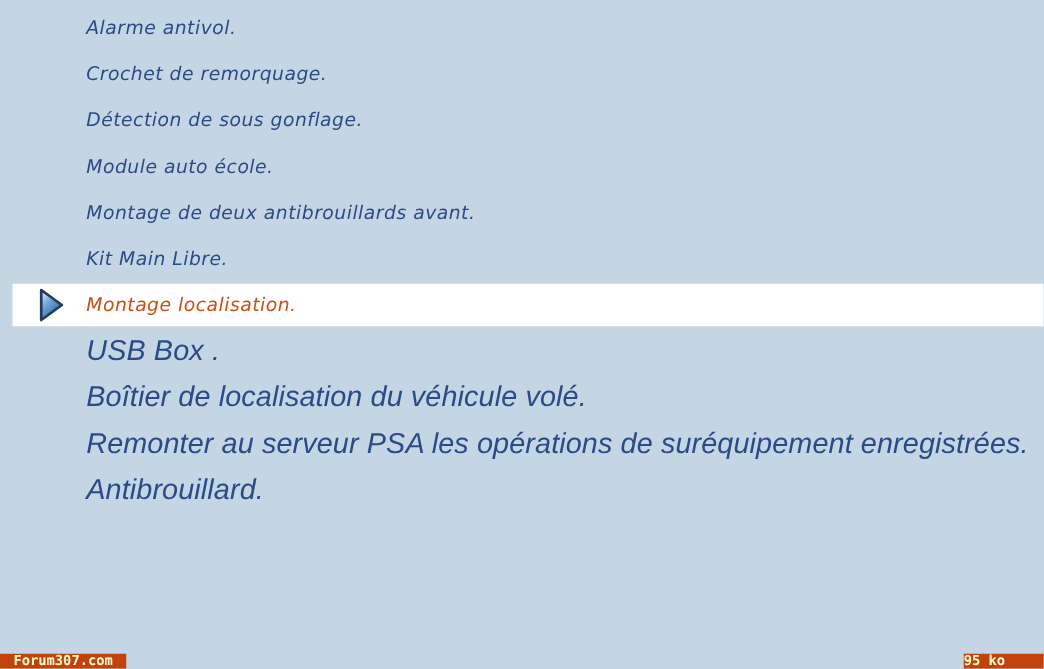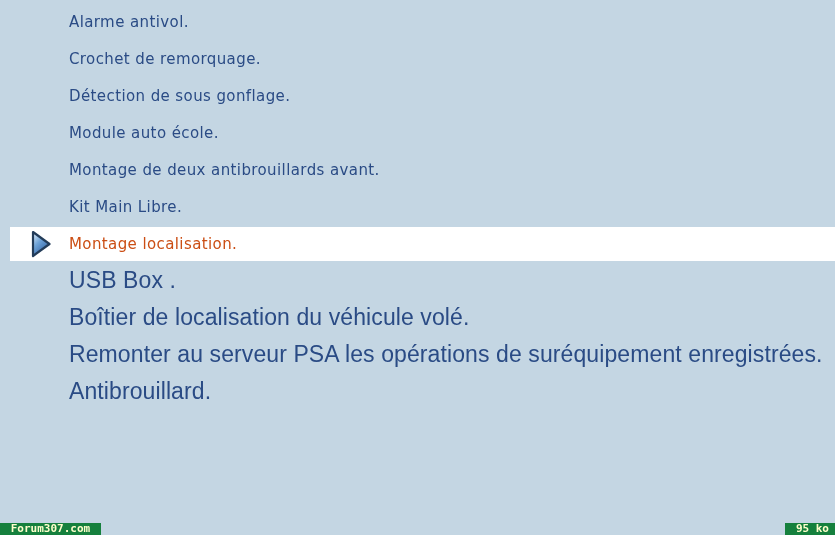--- a/index.html
+++ b/index.html
@@ -9,20 +9,21 @@
     background: #c4d6e3;
     overflow: hidden;
     position: relative;
     font-family: "DejaVu Sans", sans-serif;
   }
   #menu {
     position: absolute;
     top: 3px;
     left: 0;
     right: 0;
+    font-style: italic;
   }
   .menu-item {
     position: relative;
     height: 37px;
     display: flex;
     align-items: center;
     cursor: pointer;
   }
   .menu-item .hl {
     display: none;
@@ -66,37 +67,36 @@
     font-size: 23px;
     letter-spacing: 0.1px;
   }
   .menu-item.selected .label {
     color: #cb4e14;
   }
   .footer-bar {
     position: absolute;
     bottom: 0;
     height: 12px;
-    background: #15803d;
+    background: #c2410c;
     color: #ffffcc;
     font-family: "DejaVu Sans Mono", monospace;
     font-size: 11px;
     font-weight: bold;
     line-height: 12px;
     z-index: 2;
   }
   .footer-bar.left {
     left: 0;
     width: 101px;
     text-align: center;
   }
   .footer-bar.right {
     right: 0;
-    width: 50px;
-    text-align: right;
+    width: 64px;
     padding-right: 6px;
     box-sizing: border-box;
   }
 </style>
 </head>
 <body>
 
 <div id="screen">
   <div id="menu">
   <div class="menu-item wide">

